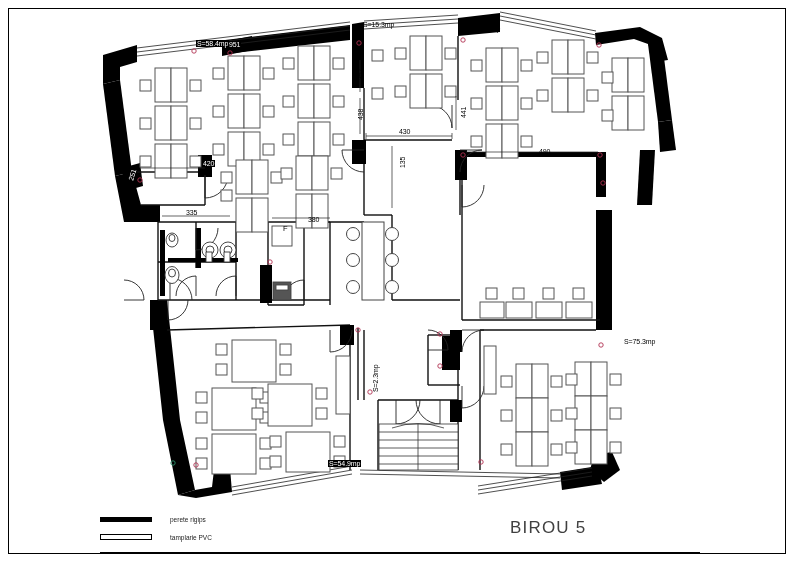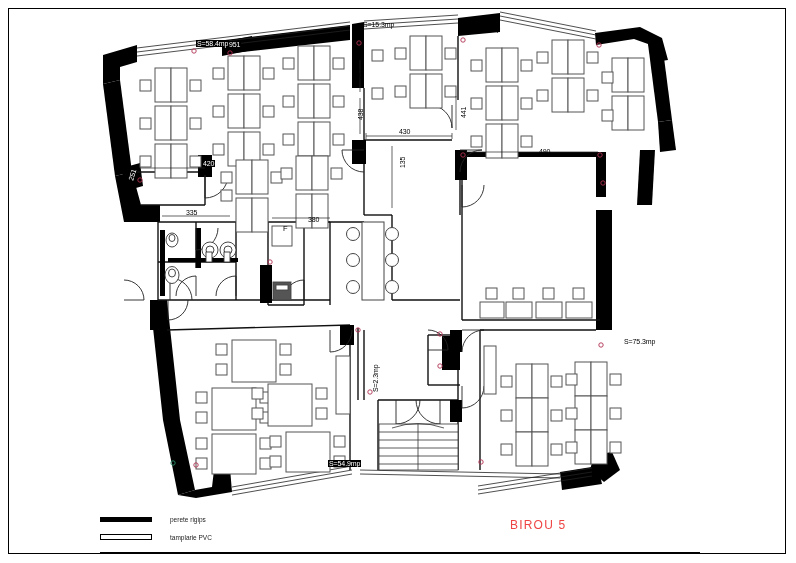--- a/index.html
+++ b/index.html
@@ -3,21 +3,21 @@
 <meta charset="utf-8">
 <style>
   html,body{margin:0;padding:0;background:#ffffff;}
   body{width:796px;height:563px;font-family:"Liberation Sans",sans-serif;overflow:hidden;}
   #sheet{position:relative;width:796px;height:563px;background:#ffffff;}
   #border{position:absolute;left:8px;top:8px;width:778px;height:546px;border:1.2px solid #000;box-sizing:border-box;}
   #plan{position:absolute;left:0;top:0;width:796px;height:563px;}
   .lbl{position:absolute;font-family:"Liberation Sans",sans-serif;font-size:7px;color:#000;white-space:nowrap;letter-spacing:-0.1px;}
   .lbl-inv{position:absolute;font-family:"Liberation Sans",sans-serif;font-size:7px;color:#ffffff;background:#000;white-space:nowrap;padding:0 1px;letter-spacing:-0.1px;}
   .lbl-rot{transform-origin:left top;}
-  #title{position:absolute;left:510px;top:518px;font-size:12px;letter-spacing:1.2px;color:#ef4444;}
+  #title{position:absolute;left:510px;top:518px;font-size:17px;letter-spacing:1.2px;color:#404040;}
   #legend{position:absolute;left:100px;top:512px;}
   .leg-row{display:flex;align-items:center;height:14px;margin-bottom:4px;}
   .leg-swatch-solid{width:52px;height:5px;background:#000;}
   .leg-swatch-hollow{width:52px;height:6px;background:#fff;border:1px solid #000;box-sizing:border-box;}
   .leg-text{margin-left:18px;font-size:6.5px;color:#222;}
   #titleline{position:absolute;left:100px;top:552px;width:600px;height:1px;background:#000;}
 </style>
 </head>
 <body>
 

